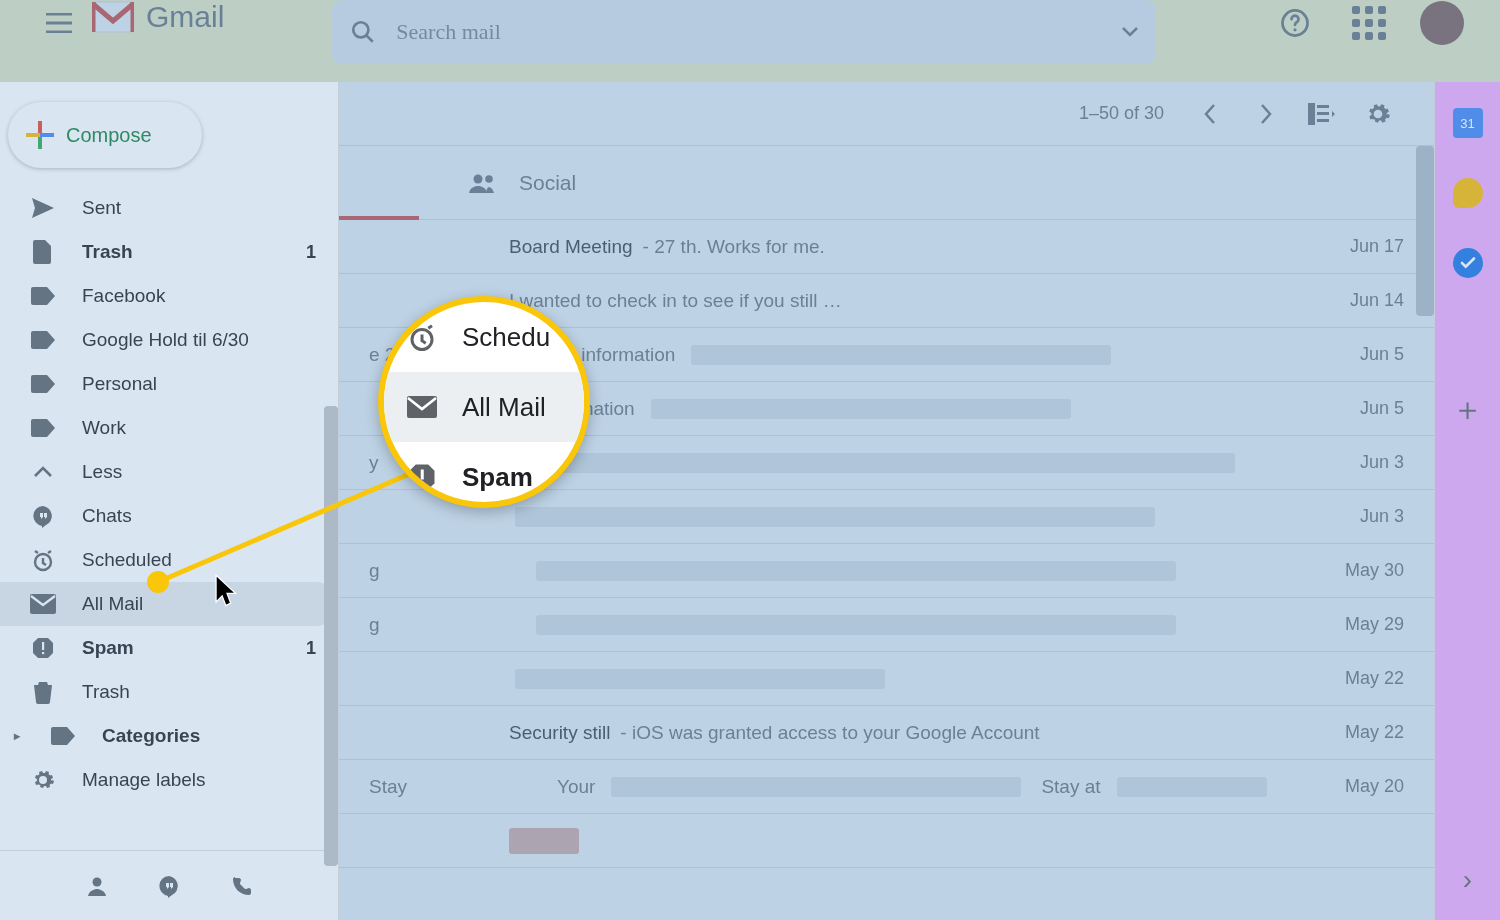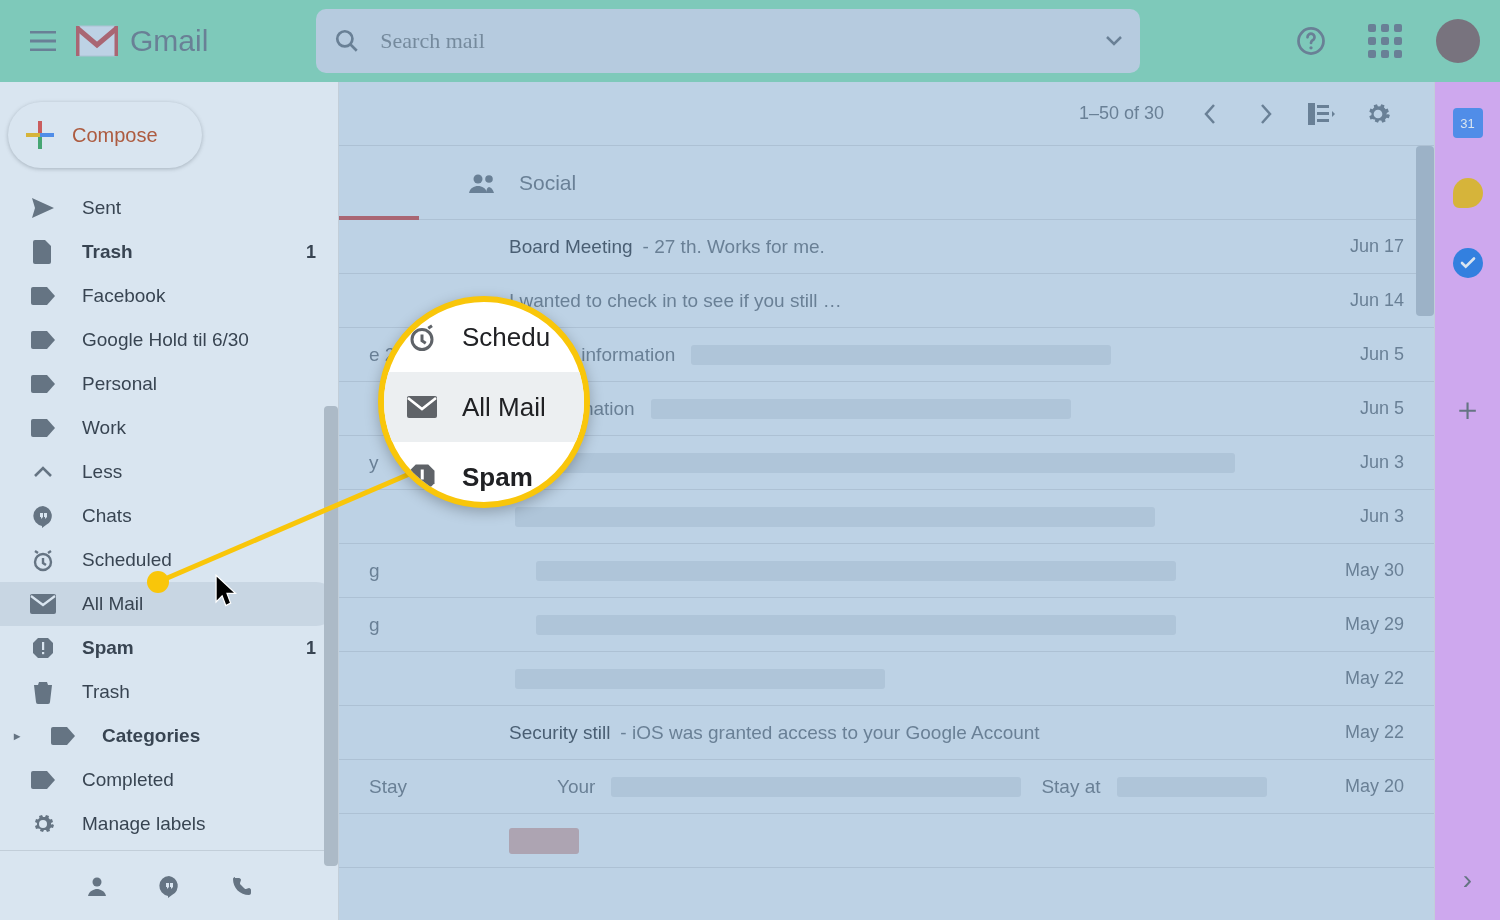--- a/index.html
+++ b/index.html
@@ -8,42 +8,42 @@
     --border:#e0e0e0;
     --hover:#eceff1;
     --red:#d93025;
     --blue-overlay:rgba(120,160,200,.28);
     --yellow:#f9c60a;
   }
   *{box-sizing:border-box;font-family:Arial,Helvetica,sans-serif}
   html,body{margin:0;padding:0;width:1500px;height:920px;overflow:hidden;background:#f1f3f4;color:var(--text)}
   
   header{
-    position:relative;height:82px;display:flex;align-items:center;padding:0 20px;background:#86efac;
+    position:relative;height:82px;display:flex;align-items:flex-start;padding:0 36px;background:#fef9c3;
   }
   .hamburger,.hdr-btn{width:46px;height:46px;border-radius:50%;display:flex;align-items:center;justify-content:center;cursor:pointer}
   .hdr-logo{display:flex;align-items:center;gap:12px;margin-left:10px}
   .gmail-word{font-size:30px;color:#5f6368}
   .search{
     margin-left:108px;flex:0 0 824px;height:64px;border-radius:10px;background:#f1f3f4;
     display:flex;align-items:center;padding:0 18px;position:relative;
   }
   .search input{border:none;background:transparent;font-size:22px;flex:1;outline:none;color:#5f6368}
   .search .search-caret{position:absolute;right:18px}
   .hdr-right{margin-left:auto;display:flex;align-items:center;gap:28px}
   .avatar{width:44px;height:44px;border-radius:50%;background:#7b4a3a}
   .apps-grid{display:grid;grid-template-columns:repeat(3,8px);grid-auto-rows:8px;gap:5px}
   .apps-grid span{background:#5f6368;border-radius:2px}
   
   .body{display:flex;height:calc(100% - 82px)}
   .sidebar{width:338px;background:#fff;position:relative;display:flex;flex-direction:column}
   .compose{
     margin:20px 0 18px 8px;width:194px;height:66px;border-radius:34px;background:#fff;
-    box-shadow:0 1px 4px rgba(0,0,0,.28);display:flex;align-items:center;gap:18px;padding-left:18px;
-    font-size:20px;color:#c2410c;cursor:pointer
+    box-shadow:0 1px 4px rgba(0,0,0,.28);display:flex;align-items:center;gap:12px;padding-left:18px;
+    font-size:20px;color:#15803d;cursor:pointer
   }
   .plus-icon{position:relative;width:28px;height:28px}
   .plus-icon::before,.plus-icon::after{content:"";position:absolute;background:#ea4335}
   .plus-icon::before{left:12px;top:0;width:4px;height:28px;background:linear-gradient(#ea4335 50%,#34a853 50%)}
   .plus-icon::after{top:12px;left:0;height:4px;width:28px;background:linear-gradient(90deg,#fbbc04 50%,#4285f4 50%)}
   .nav{flex:1;overflow:hidden}
   .nav-item{
     height:44px;display:flex;align-items:center;padding:0 22px 0 30px;border-radius:0 22px 22px 0;
     font-size:19px;color:#202124;cursor:pointer;gap:26px;position:relative
   }
@@ -270,28 +270,20 @@
           <span class="mini-caret">▸</span>
           <span class="nav-ico">
             <svg width="24" height="18" viewBox="0 0 24 18">
               <path d="M0 2a2 2 0 012-2h14l8 9-8 9H2a2 2 0 01-2-2z" fill="#5f6368"></path>
             </svg>
           </span>
           <span>Categories</span>
         </div>
         <div class="nav-item">
           <span class="nav-ico">
-            <svg width="24" height="18" viewBox="0 0 24 18">
-              <path d="M0 2a2 2 0 012-2h14l8 9-8 9H2a2 2 0 01-2-2z" fill="#5f6368"></path>
-            </svg>
-          </span>
-          <span>Completed</span>
-        </div>
-        <div class="nav-item">
-          <span class="nav-ico">
             <svg width="24" height="24" viewBox="0 0 24 24">
               <path d="M12 8a4 4 0 100 8 4 4 0 000-8zm9 4l2 1-1 3-2-.5a8 8 0 01-1.5 1.5l.5 2-3 1-1-2a8 8 0 01-2 0l-1 2-3-1 .5-2A8 8 0 017 16.5L5 17l-1-3 2-1a8 8 0 010-2l-2-1 1-3 2 .5A8 8 0 018.5 6L8 4l3-1 1 2a8 8 0 012 0l1-2 3 1-.5 2A8 8 0 0119 7.5l2-.5 1 3-2 1a8 8 0 010 2z" fill="#5f6368"></path>
             </svg>
           </span>
           <span>Manage labels</span>
         </div>
       </nav>
     <div class="side-scroll"></div>
     <div class="sidebar-footer">
       <svg width="24" height="24" viewBox="0 0 24 24">

